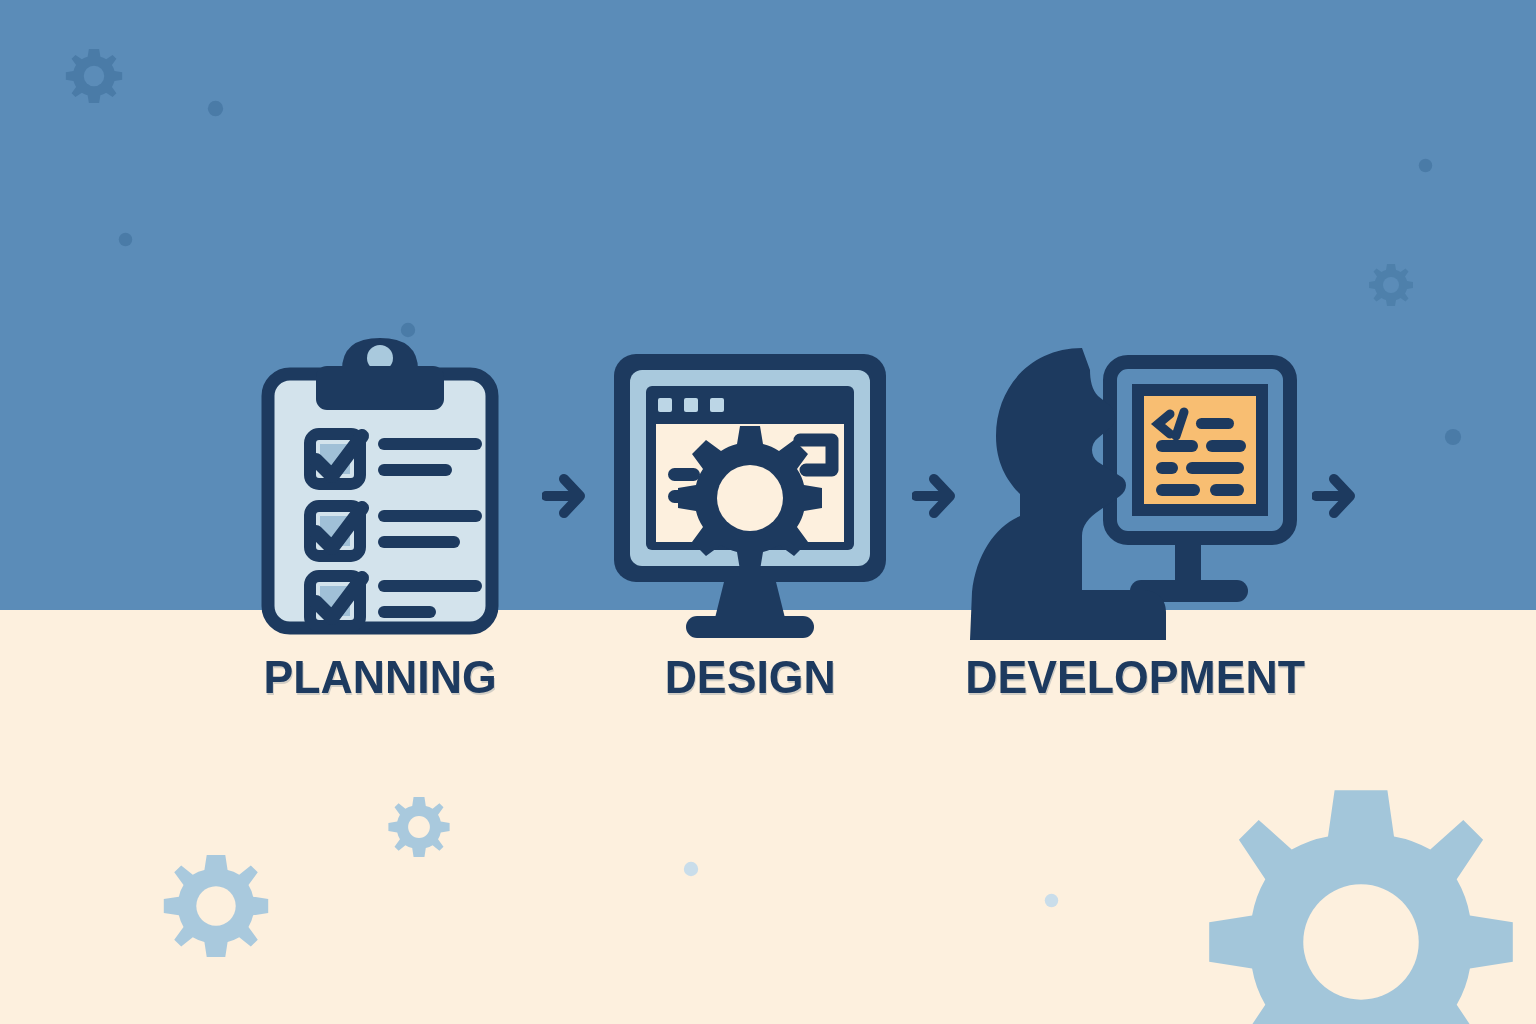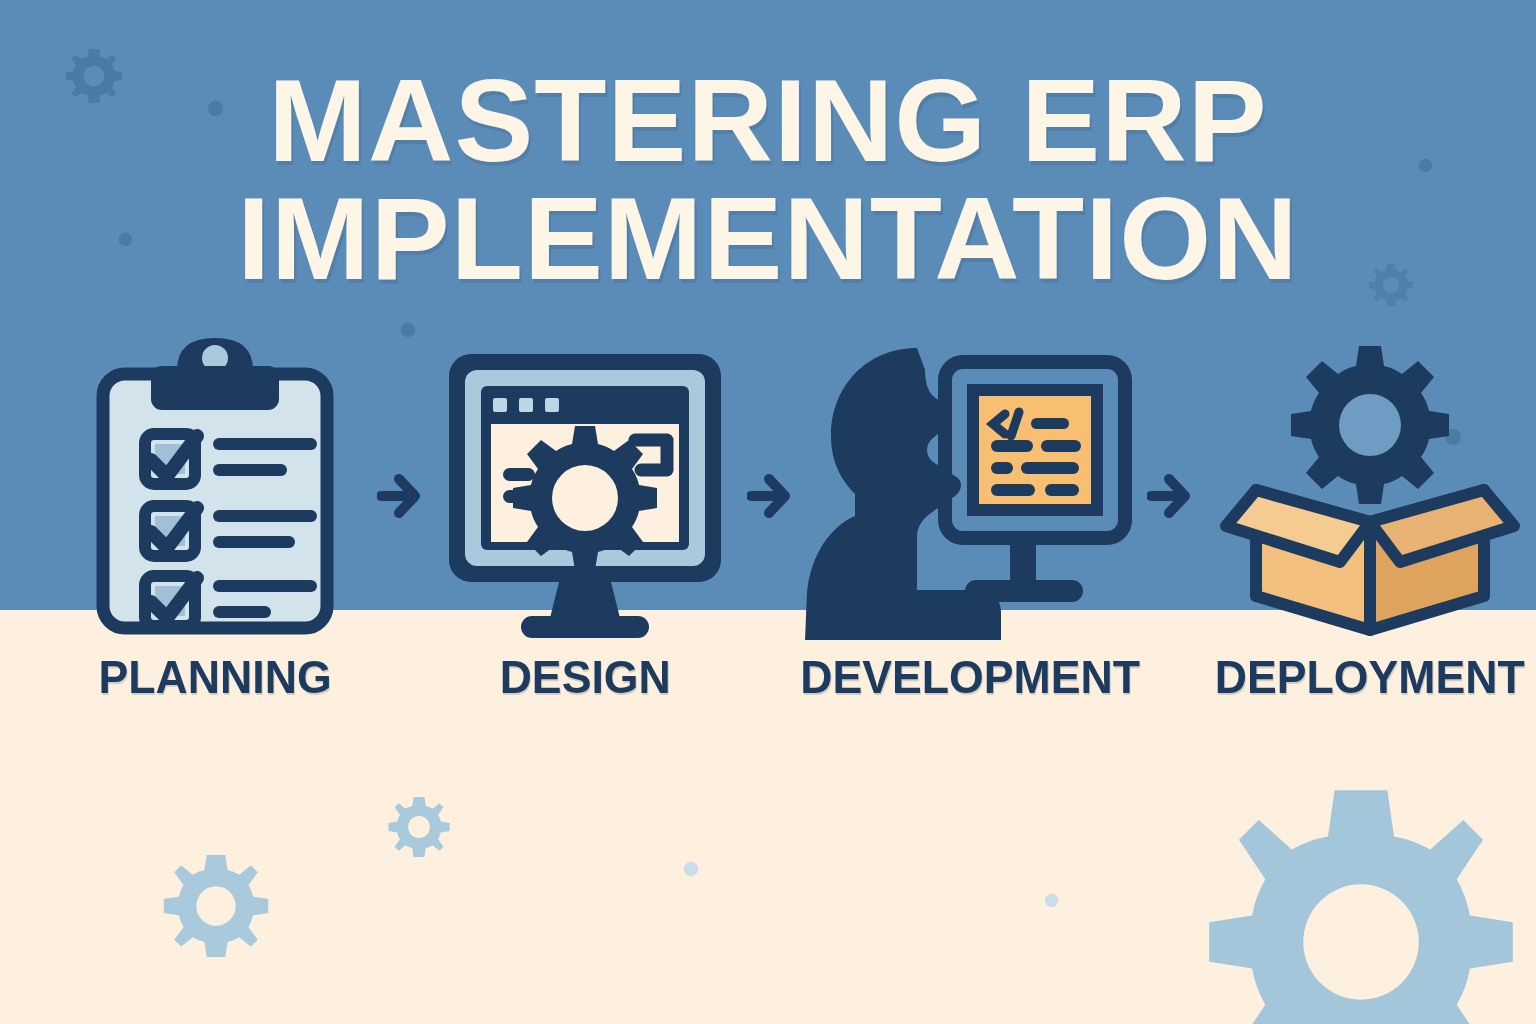--- a/index.html
+++ b/index.html
@@ -171,24 +171,20 @@
     <svg width="16" height="16" viewBox="0 0 20 20">
         <circle cx="10" cy="10" r="9" fill="#c9ddea"></circle>
       </svg>
   </div>
   <div class="deco" style="left:1044px; top:893px;">
     <svg width="15" height="15" viewBox="0 0 20 20">
         <circle cx="10" cy="10" r="9" fill="#c9ddea"></circle>
       </svg>
   </div>
 
-  <div class="title-block">
-    <span class="title-line l1">MASTERING ERP</span>
-    <span class="title-line l2">IMPLEMENTATION</span>
-  </div>
 
   <div class="steps">
 
     <div class="step">
       <div class="art">
         <svg width="260" height="310" viewBox="0 0 260 310">
 
           <rect x="18" y="44" width="224" height="254" rx="22" ry="22" fill="#d3e3ec" stroke="#1d3a5f" stroke-width="13"></rect>
 
           <path d="M92 40 Q92 8 130 8 Q168 8 168 40 L168 48 L92 48 Z" fill="#1d3a5f"></path>
@@ -315,34 +311,15 @@
       </div>
       <div class="label">DEVELOPMENT</div>
     </div>
 
     <div class="arrow">
       <svg width="46" height="52" viewBox="0 0 46 52">
         <path d="M4 26 L34 26 M22 9 L38 26 L22 43" fill="none" stroke="#1d3a5f" stroke-width="10" stroke-linecap="round" stroke-linejoin="round"></path>
       </svg>
     </div>
 
-    <div class="step wide">
-      <div class="art">
-        <svg width="300" height="300" viewBox="0 0 300 300">
-
-          <g transform="translate(150,88)">
-            <path fill="#1d3a5f" d="M-11 -82 L11 -82 L14 -62 A50 50 0 0 1 32 -54 L48 -67 L64 -51 L51 -35 A50 50 0 0 1 59 -17 L79 -14 L79 8 L59 11 A50 50 0 0 1 51 29 L64 45 L48 61 L32 48 A50 50 0 0 1 14 56 L11 76 L-11 76 L-14 56 A50 50 0 0 1 -32 48 L-48 61 L-64 45 L-51 29 A50 50 0 0 1 -59 11 L-79 8 L-79 -14 L-59 -17 A50 50 0 0 1 -51 -35 L-64 -51 L-48 -67 L-32 -54 A50 50 0 0 1 -14 -62 Z"></path>
-            <circle cx="0" cy="-3" r="31" fill="#6e9cc2"></circle>
-          </g>
-
-          <path d="M36 150 L150 182 L150 290 L36 256 Z" fill="#f2c07c" stroke="#1d3a5f" stroke-width="12" stroke-linejoin="round"></path>
-          <path d="M264 150 L150 182 L150 290 L264 256 Z" fill="#dea45e" stroke="#1d3a5f" stroke-width="12" stroke-linejoin="round"></path>
-
-          <path d="M36 150 L6 186 L120 222 L150 182 Z" fill="#f5cb92" stroke="#1d3a5f" stroke-width="12" stroke-linejoin="round"></path>
-
-          <path d="M264 150 L294 186 L180 222 L150 182 Z" fill="#e8b272" stroke="#1d3a5f" stroke-width="12" stroke-linejoin="round"></path>
-        </svg>
-      </div>
-      <div class="label">DEPLOYMENT</div>
-    </div>
 
   </div>
 </div>
 
 </body></html>

